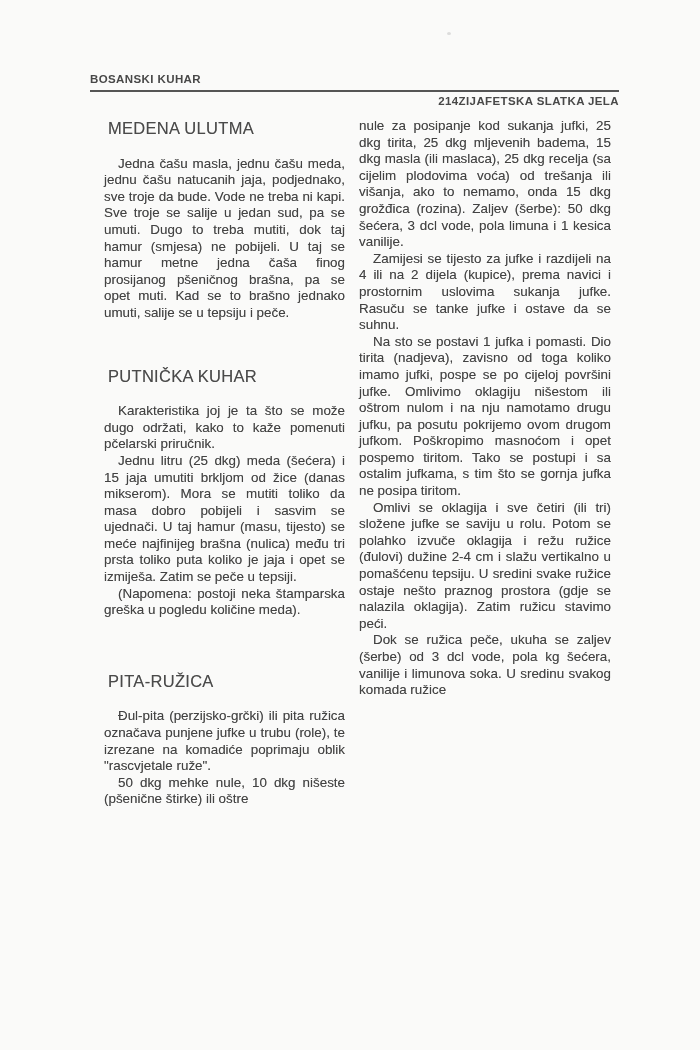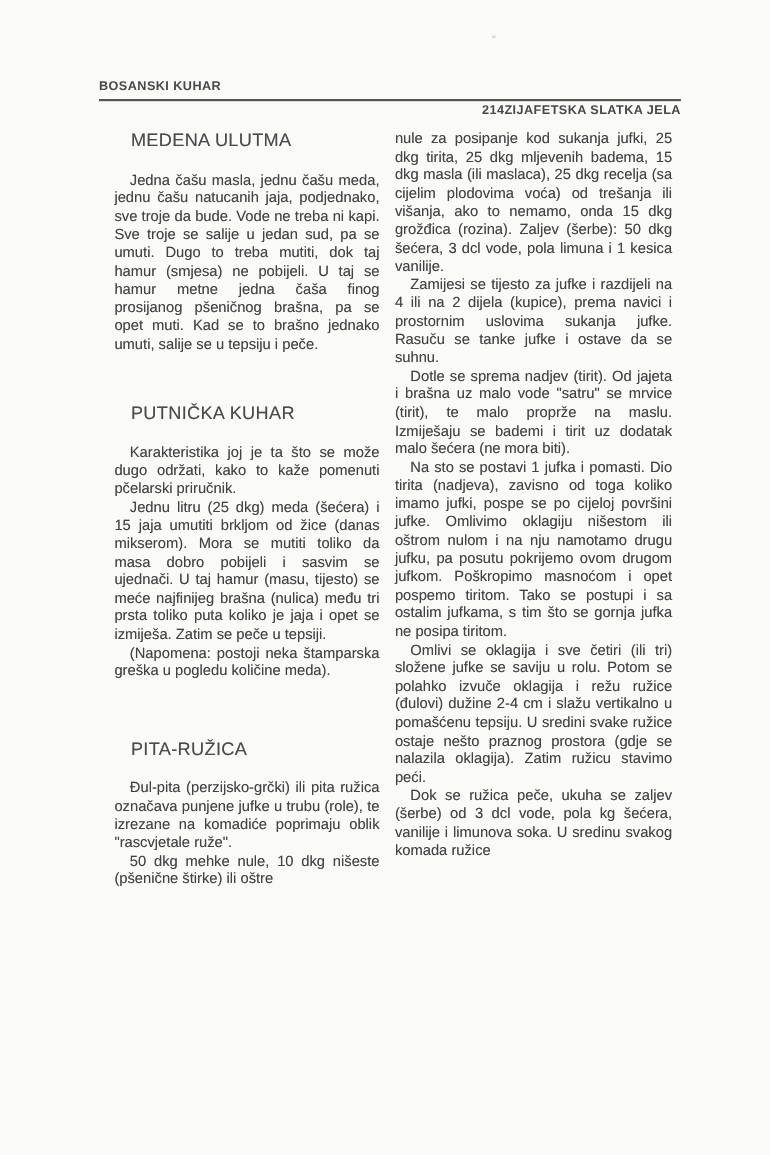--- a/index.html
+++ b/index.html
@@ -60,21 +60,21 @@
   .col-right { left: 359px; width: 252px; top: 118px; }
 
   .col p { text-align: justify; }
   .col p.indent { text-indent: 14px; }
 
   .section h2 {
     font-size: 16.5px;
     font-weight: normal;
     letter-spacing: 0.3px;
     color: #4a4a4a;
-    margin: 0 0 19px 15px;
+    margin: 0 0 19px 4px;
   }
   .section + .section { margin-top: 46px; }
   .section.s3 { margin-top: 54px; }
 </style>
 </head>
 <body>
 
 <div class="page">
 
   <div class="speck"></div>
@@ -106,19 +106,18 @@
       <h2>PITA-RUŽICA</h2>
       <p class="indent">Đul-pita (perzijsko-grčki) ili pita ružica označava punjene jufke u trubu (role), te izrezane na komadiće poprimaju oblik "rascvjetale ruže".</p>
       <p class="indent">50 dkg mehke nule, 10 dkg nišeste (pšenične štirke) ili oštre</p>
     </section>
 
   </div>
 
   <div class="col col-right">
     <p>nule za posipanje kod sukanja jufki, 25 dkg tirita, 25 dkg mljevenih badema, 15 dkg masla (ili maslaca), 25 dkg recelja (sa cijelim plodovima voća) od trešanja ili višanja, ako to nemamo, onda 15 dkg grožđica (rozina). Zaljev (šerbe): 50 dkg šećera, 3 dcl vode, pola limuna i 1 kesica vanilije.</p>
     <p class="indent">Zamijesi se tijesto za jufke i razdijeli na 4 ili na 2 dijela (kupice), prema navici i prostornim uslovima sukanja jufke. Rasuču se tanke jufke i ostave da se suhnu.</p>
-    <p class="indent">Dotle se sprema nadjev (tirit). Od jajeta i brašna uz malo vode "satru" se mrvice (tirit), te malo proprže na maslu. Izmiješaju se bademi i tirit uz dodatak malo šećera (ne mora biti).</p>
     <p class="indent">Na sto se postavi 1 jufka i pomasti. Dio tirita (nadjeva), zavisno od toga koliko imamo jufki, pospe se po cijeloj površini jufke. Omlivimo oklagiju nišestom ili oštrom nulom i na nju namotamo drugu jufku, pa posutu pokrijemo ovom drugom jufkom. Poškropimo masnoćom i opet pospemo tiritom. Tako se postupi i sa ostalim jufkama, s tim što se gornja jufka ne posipa tiritom.</p>
     <p class="indent">Omlivi se oklagija i sve četiri (ili tri) složene jufke se saviju u rolu. Potom se polahko izvuče oklagija i režu ružice (đulovi) dužine 2-4 cm i slažu vertikalno u pomašćenu tepsiju. U sredini svake ružice ostaje nešto praznog prostora (gdje se nalazila oklagija). Zatim ružicu stavimo peći.</p>
     <p class="indent">Dok se ružica peče, ukuha se zaljev (šerbe) od 3 dcl vode, pola kg šećera, vanilije i limunova soka. U sredinu svakog komada ružice</p>
   </div>
 
 </div>
 
 </body></html>

